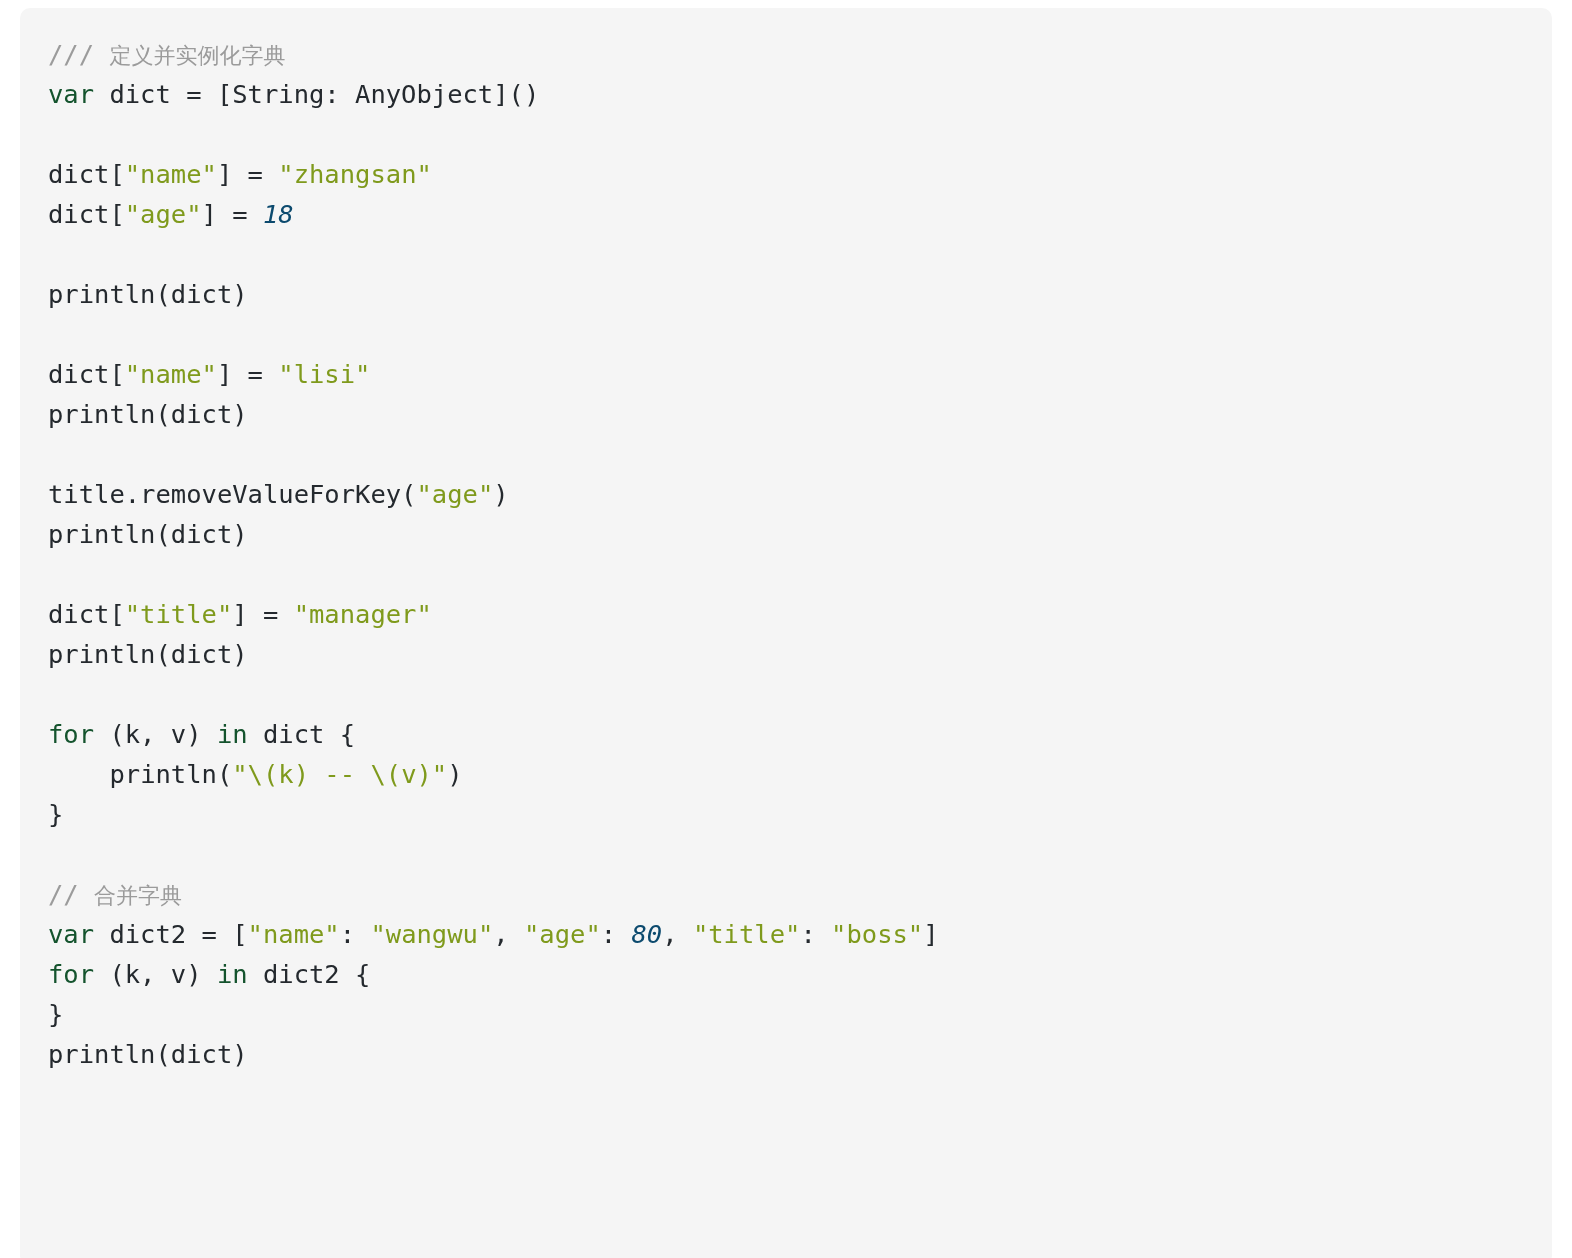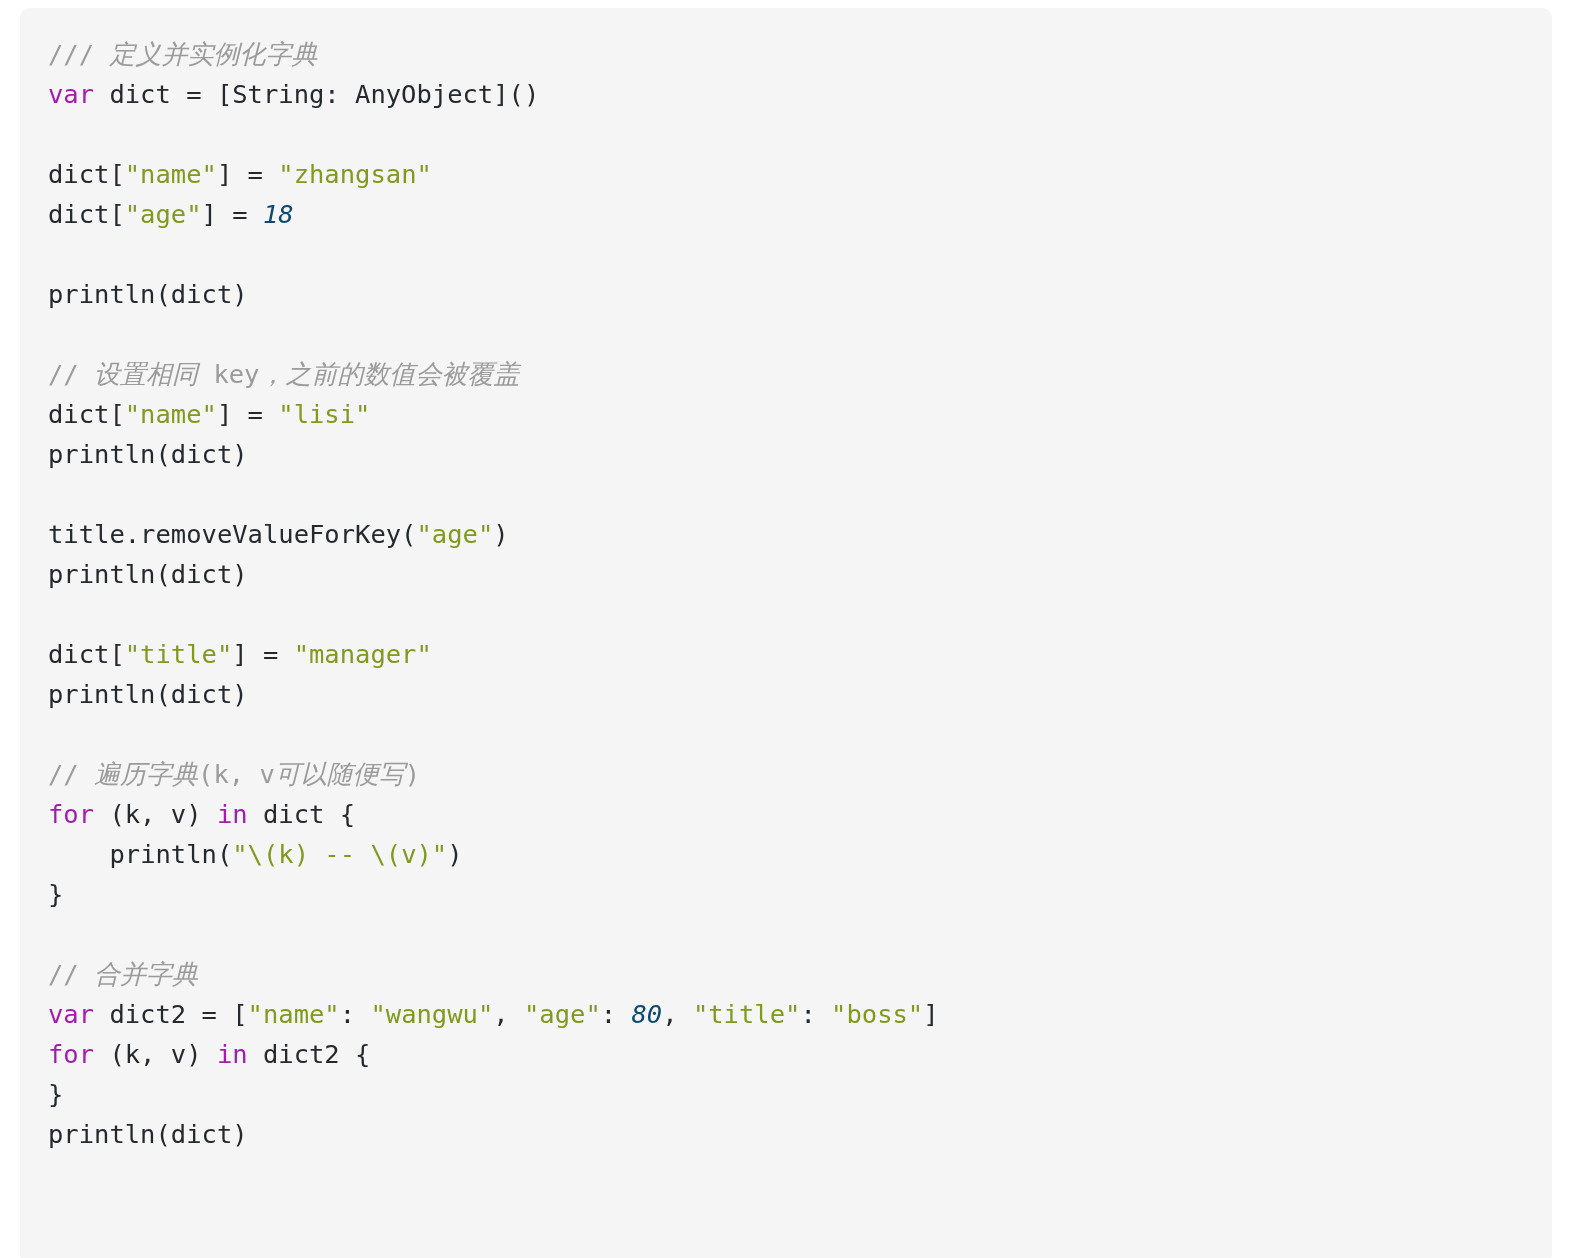--- a/index.html
+++ b/index.html
@@ -32,52 +32,50 @@
     font-size: 25.5px;
     line-height: 40px;
     height: 40px;
     white-space: pre;
     color: #24292e;
     letter-spacing: 0px;
   }
   .code-line.blank { color: transparent; }
 
   .tok-comment  { color: #9b9b9b; }
-  .tok-keyword  { color: #a21caf; }
+  .tok-keyword  { color: #14532d; }
   .tok-string   { color: #7f9a1c; }
   .tok-number   { color: #0c4a6e; font-style: italic; }
   .tok-plain    { color: #24292e; }
 
   
-  .cjk { font-family: "DejaVu Sans", sans-serif; font-size: 26px; font-style: italic; }
+  .cjk { font-family: "DejaVu Sans", sans-serif; font-size: 22px; }
 </style>
 </head>
 <body>
 
 <div id="code-block">
   <div id="code-lines">
       <div class="code-line"><span class="tok-comment">/// </span><span class="tok-comment cjk">定义并实例化字典</span></div>
       <div class="code-line"><span class="tok-keyword">var</span><span class="tok-plain"> dict = [String: AnyObject]()</span></div>
       <div class="code-line blank"> </div>
       <div class="code-line"><span class="tok-plain">dict[</span><span class="tok-string">"name"</span><span class="tok-plain">] = </span><span class="tok-string">"zhangsan"</span></div>
       <div class="code-line"><span class="tok-plain">dict[</span><span class="tok-string">"age"</span><span class="tok-plain">] = </span><span class="tok-number">18</span></div>
       <div class="code-line blank"> </div>
       <div class="code-line"><span class="tok-function">println</span><span class="tok-plain">(dict)</span></div>
       <div class="code-line blank"> </div>
-      <div class="code-line"><span class="tok-comment">// </span><span class="tok-comment cjk">设置相同</span><span class="tok-comment"> key</span><span class="tok-comment cjk">，之前的数值会被覆盖</span></div>
       <div class="code-line"><span class="tok-plain">dict[</span><span class="tok-string">"name"</span><span class="tok-plain">] = </span><span class="tok-string">"lisi"</span></div>
       <div class="code-line"><span class="tok-function">println</span><span class="tok-plain">(dict)</span></div>
       <div class="code-line blank"> </div>
       <div class="code-line"><span class="tok-plain">title.removeValueForKey(</span><span class="tok-string">"age"</span><span class="tok-plain">)</span></div>
       <div class="code-line"><span class="tok-function">println</span><span class="tok-plain">(dict)</span></div>
       <div class="code-line blank"> </div>
       <div class="code-line"><span class="tok-plain">dict[</span><span class="tok-string">"title"</span><span class="tok-plain">] = </span><span class="tok-string">"manager"</span></div>
       <div class="code-line"><span class="tok-function">println</span><span class="tok-plain">(dict)</span></div>
       <div class="code-line blank"> </div>
-      <div class="code-line"><span class="tok-comment">// </span><span class="tok-comment cjk">遍历字典</span><span class="tok-comment">(k, v</span><span class="tok-comment cjk">可以随便写</span><span class="tok-comment">)</span></div>
       <div class="code-line"><span class="tok-keyword">for</span><span class="tok-plain"> (k, v) </span><span class="tok-keyword">in</span><span class="tok-plain"> dict {</span></div>
       <div class="code-line"><span class="tok-plain">    </span><span class="tok-function">println</span><span class="tok-plain">(</span><span class="tok-string">"\(k) -- \(v)"</span><span class="tok-plain">)</span></div>
       <div class="code-line"><span class="tok-plain">}</span></div>
       <div class="code-line blank"> </div>
       <div class="code-line"><span class="tok-comment">// </span><span class="tok-comment cjk">合并字典</span></div>
       <div class="code-line"><span class="tok-keyword">var</span><span class="tok-plain"> dict2 = [</span><span class="tok-string">"name"</span><span class="tok-plain">: </span><span class="tok-string">"wangwu"</span><span class="tok-plain">, </span><span class="tok-string">"age"</span><span class="tok-plain">: </span><span class="tok-number">80</span><span class="tok-plain">, </span><span class="tok-string">"title"</span><span class="tok-plain">: </span><span class="tok-string">"boss"</span><span class="tok-plain">]</span></div>
       <div class="code-line"><span class="tok-keyword">for</span><span class="tok-plain"> (k, v) </span><span class="tok-keyword">in</span><span class="tok-plain"> dict2 {</span></div>
       <div class="code-line"><span class="tok-plain">}</span></div>
       <div class="code-line"><span class="tok-function">println</span><span class="tok-plain">(dict)</span></div>
     </div>

